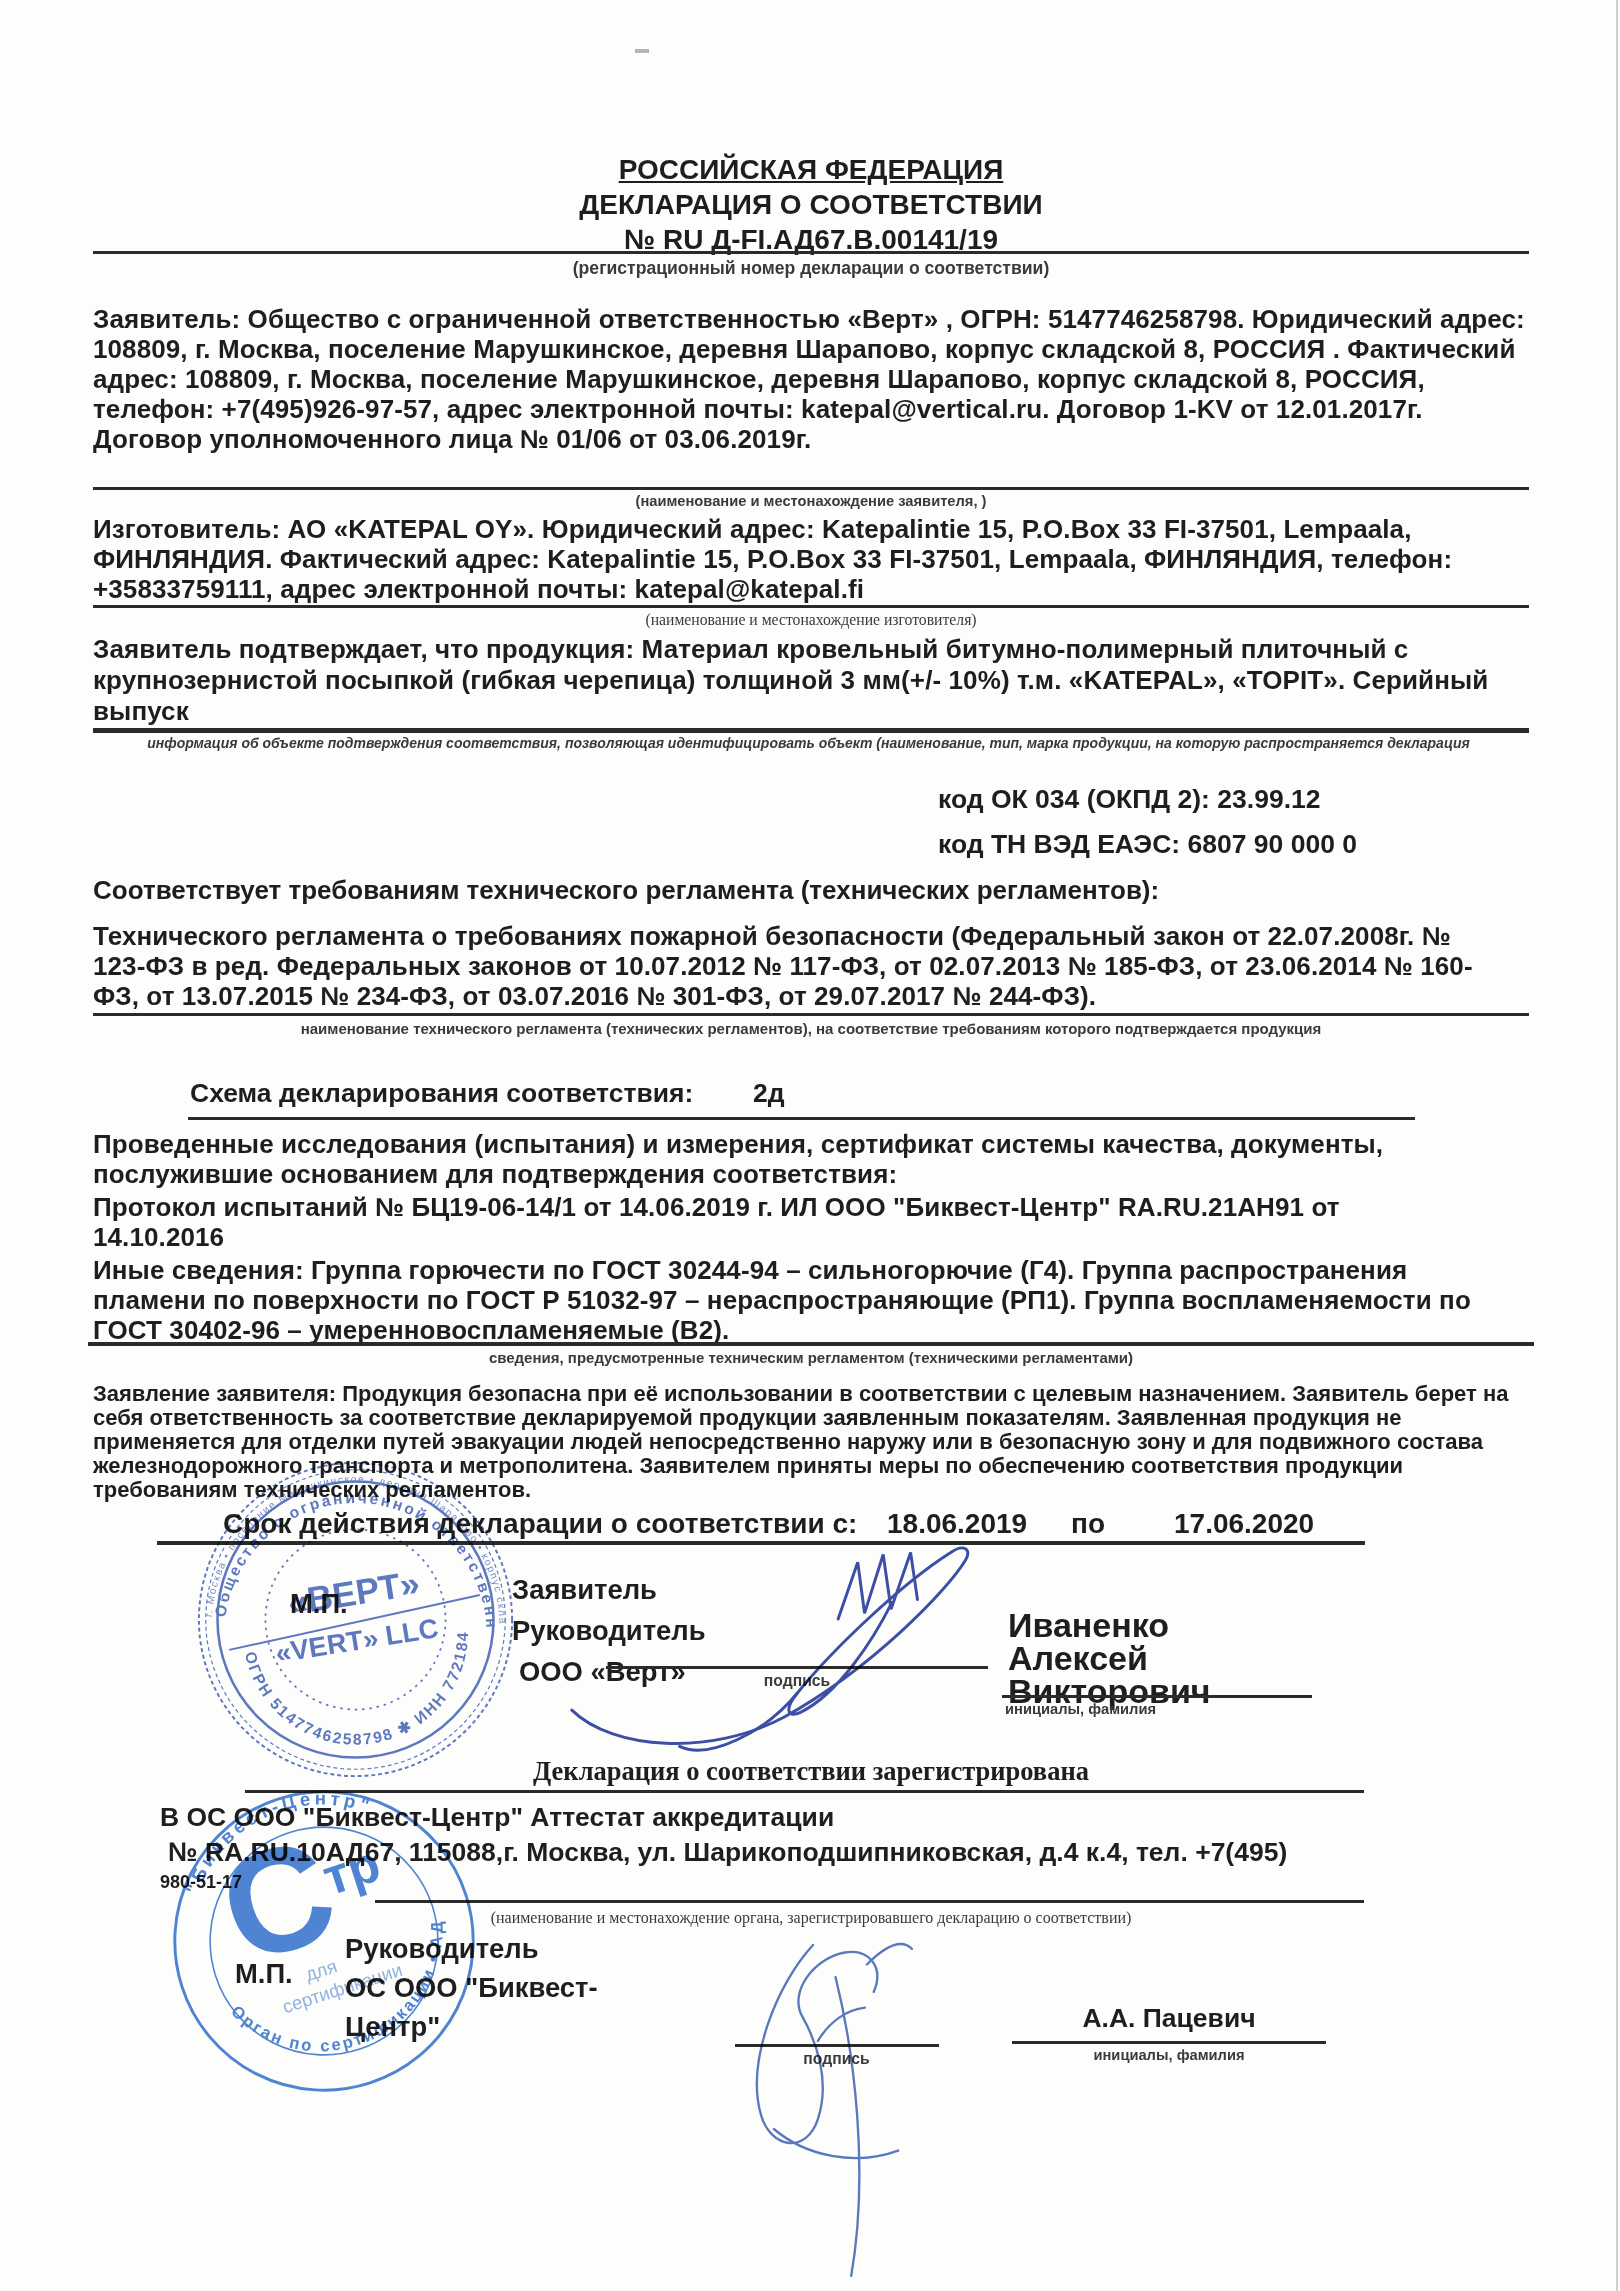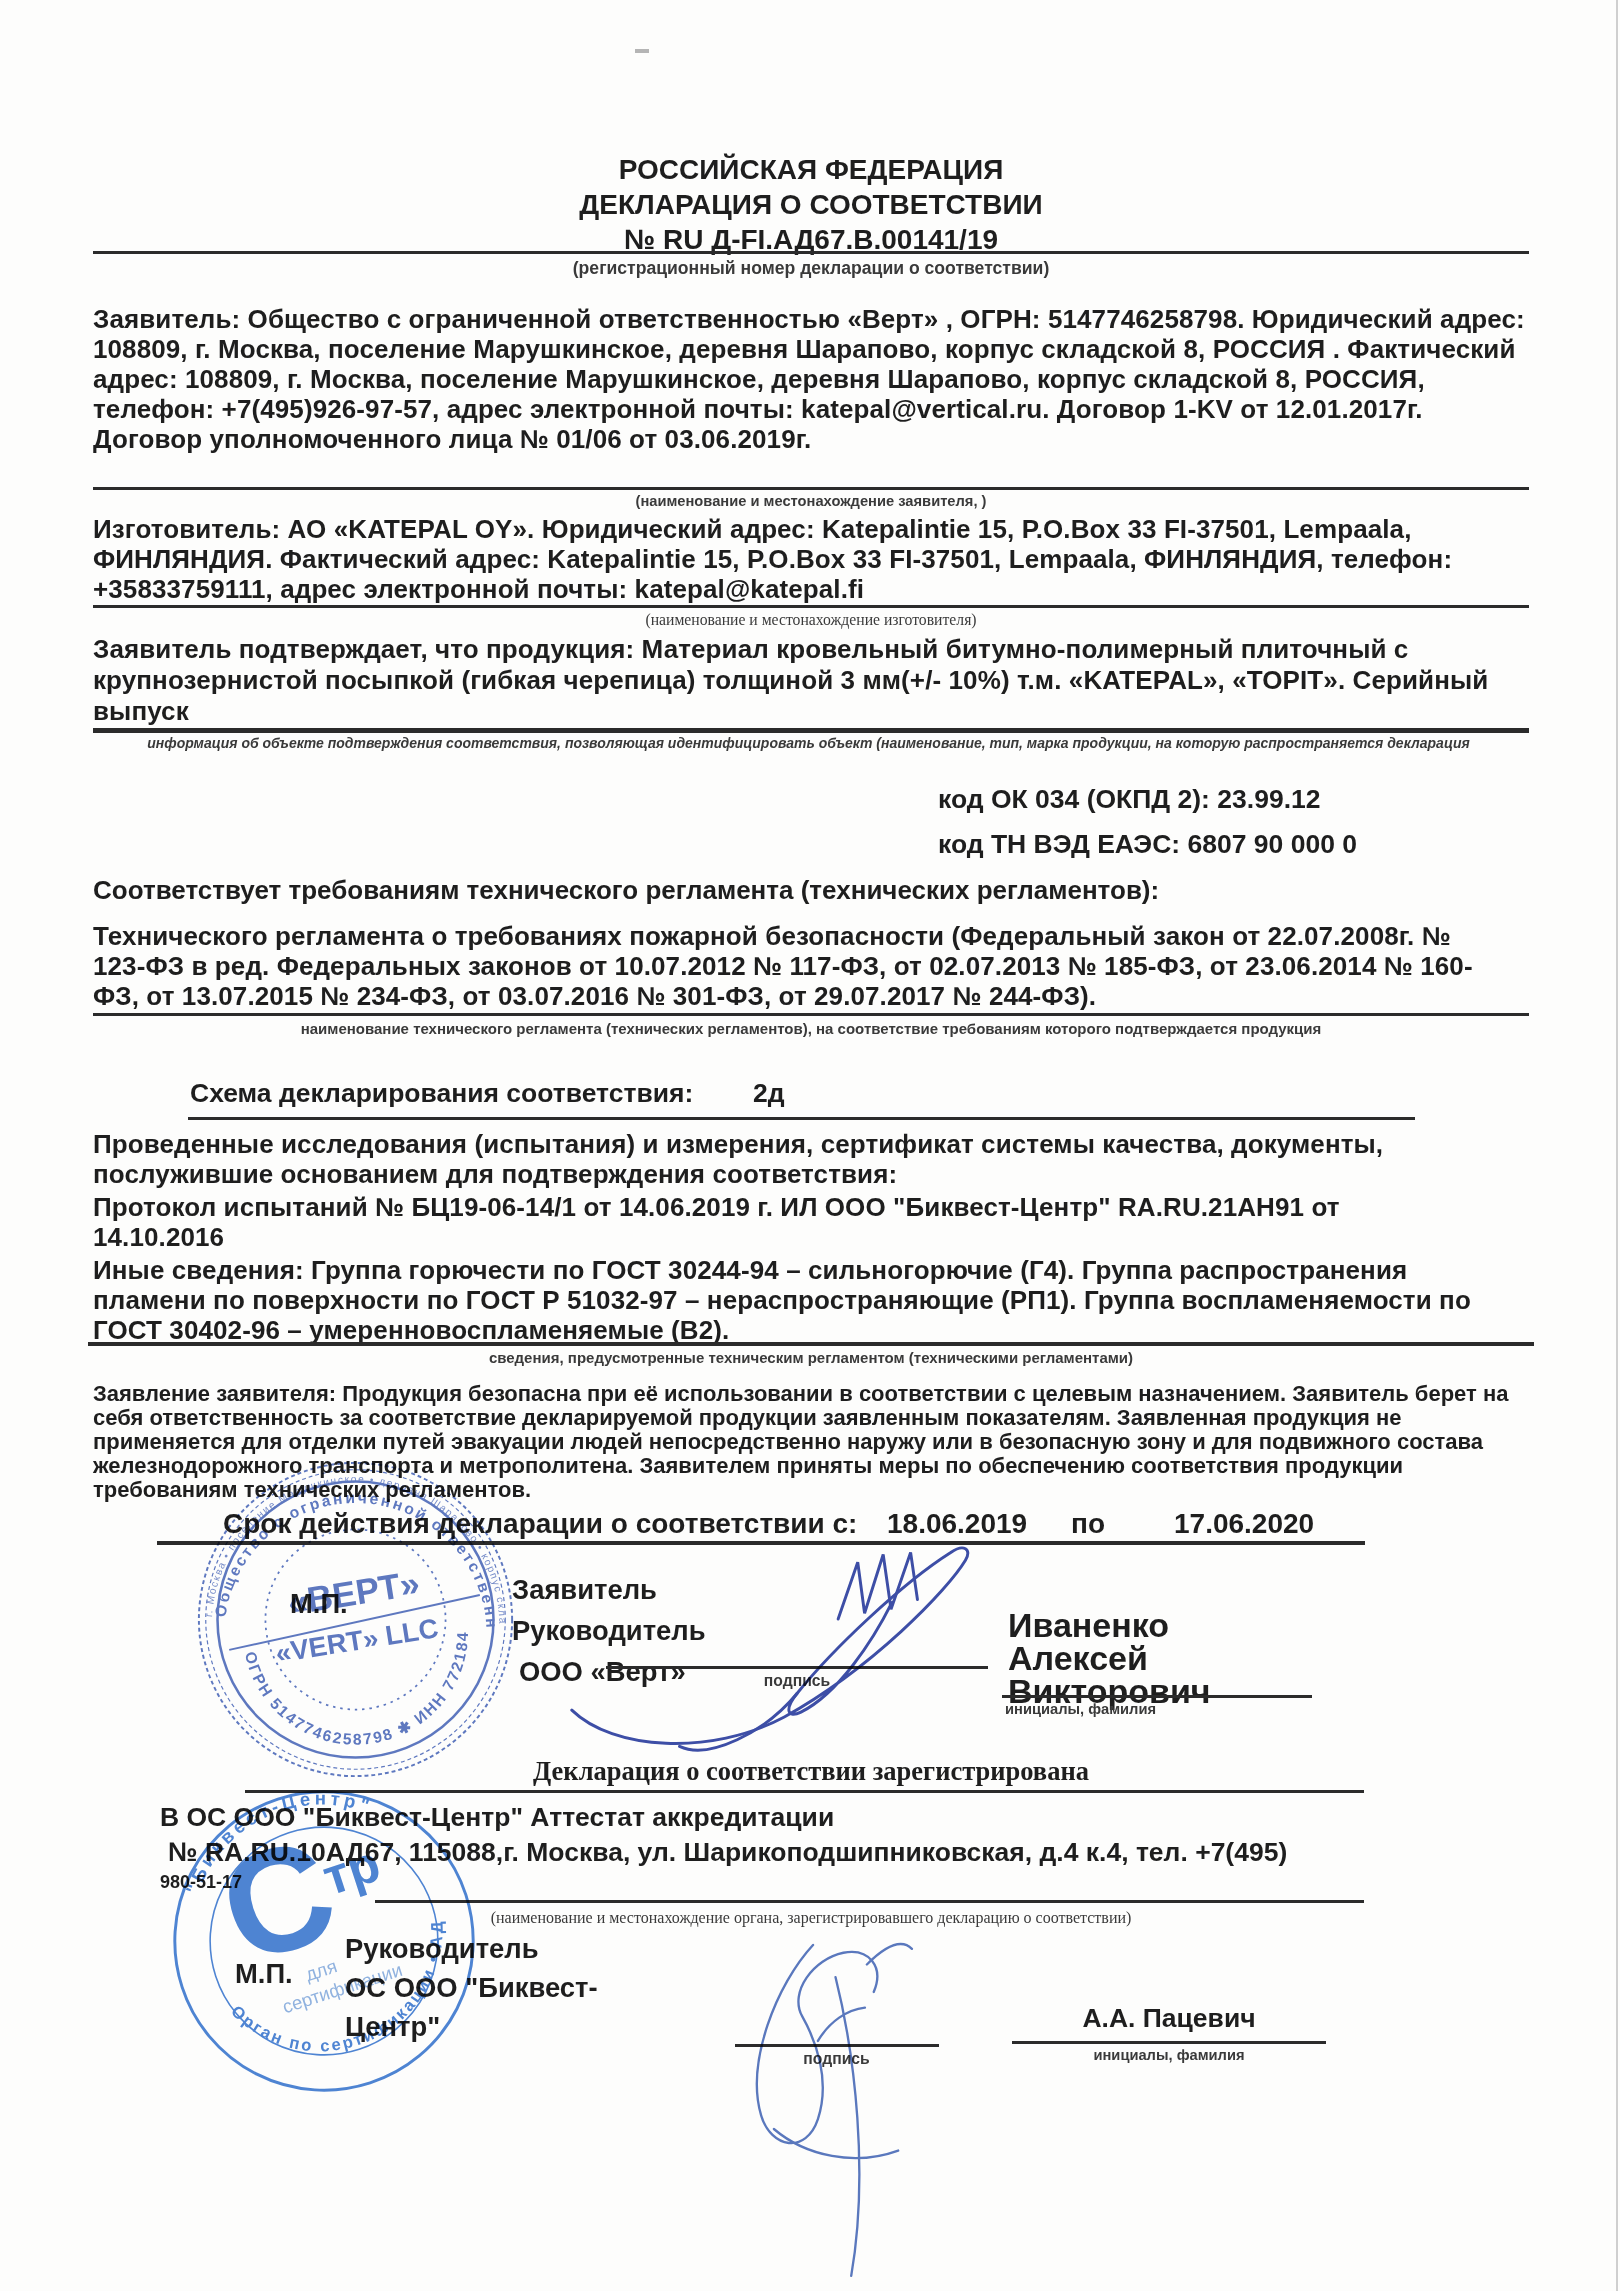--- a/index.html
+++ b/index.html
@@ -19,21 +19,21 @@
   .scanline{position:absolute;background:#cfcfcf;}
 </style>
 </head>
 <body>
 
 <div class="page">
 
   <div class="scanline" style="left:635px;top:49px;width:13.7px;height:3.9px;background:#b5b5b5;"></div>
   <div class="scanline" style="left:1616px;top:0;width:2px;height:2292px;"></div>
 
-  <div class="t center" style="left:93px;top:153px;width:1436px;font-size:28px;">РОССИЙСКАЯ ФЕДЕРАЦИЯ</div>
+  <div class="t center" style="left:93px;top:153px;width:1436px;font-size:28px;text-decoration:underline;">РОССИЙСКАЯ ФЕДЕРАЦИЯ</div>
   <div class="t center" style="left:93px;top:188px;width:1436px;font-size:28px;">ДЕКЛАРАЦИЯ О СООТВЕТСТВИИ</div>
   <div class="t center" style="left:93px;top:223px;width:1436px;font-size:28px;">№ RU Д-FI.АД67.В.00141/19</div>
   <div class="rule" style="left:93px;top:251px;width:1436px;height:2.9px;"></div>
   <div class="cap" style="left:93px;top:258px;width:1436px;font-size:17.6px;">(регистрационный номер декларации о соответствии)</div>
 
   <div class="t para" style="left:93px;top:304px;width:1438px;">Заявитель: Общество с ограниченной ответственностью «Верт» , ОГРН: 5147746258798. Юридический адрес: 108809, г. Москва, поселение Марушкинское, деревня Шарапово, корпус складской 8, РОССИЯ . Фактический адрес: 108809, г. Москва, поселение Марушкинское, деревня Шарапово, корпус складской 8, РОССИЯ, телефон: +7(495)926-97-57, адрес электронной почты: katepal@vertical.ru. Договор 1-KV от 12.01.2017г. Договор уполномоченного лица № 01/06 от 03.06.2019г.</div>
   <div class="rule" style="left:93px;top:487px;width:1436px;height:2.9px;"></div>
   <div class="cap" style="left:93px;top:493px;width:1436px;font-size:14.7px;">(наименование и местонахождение заявителя, )</div>
 
   <div class="t para" style="left:93px;top:514px;width:1438px;">Изготовитель: АО «KATEPAL OY». Юридический адрес: Katepalintie 15, P.O.Box 33 FI-37501, Lempaala, ФИНЛЯНДИЯ. Фактический адрес: Katepalintie 15, P.O.Box 33 FI-37501, Lempaala, ФИНЛЯНДИЯ, телефон: +35833759111, адрес электронной почты: katepal@katepal.fi</div>

